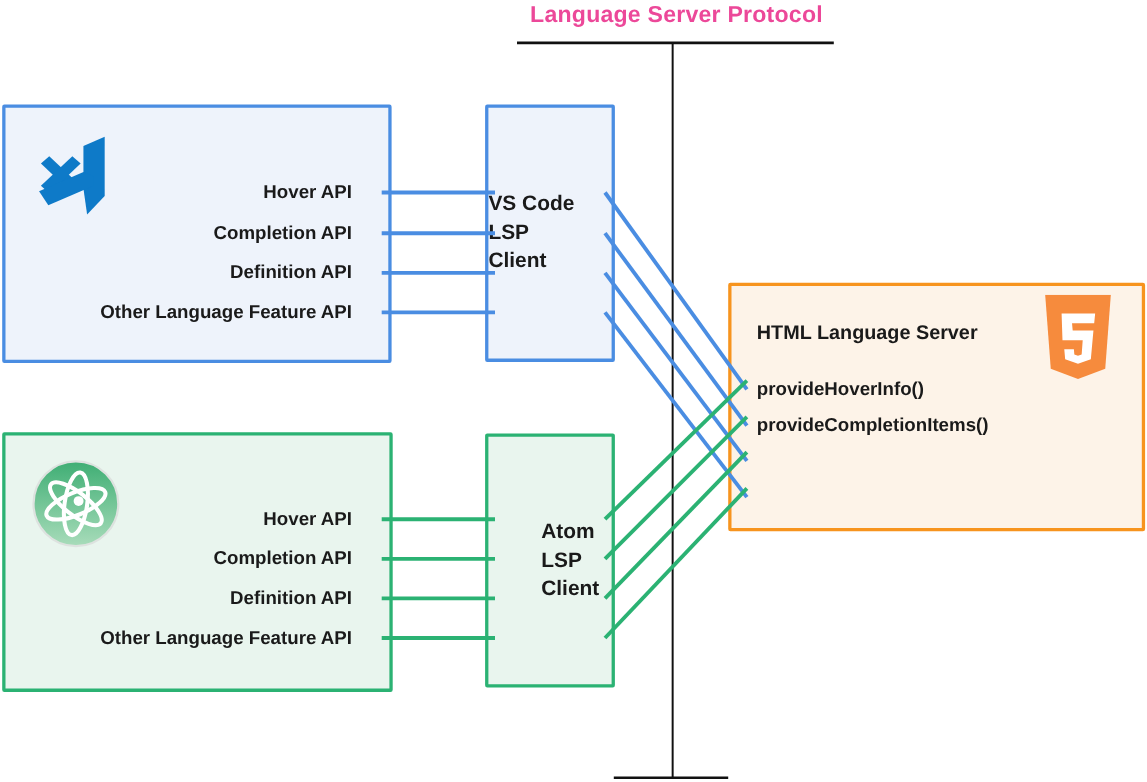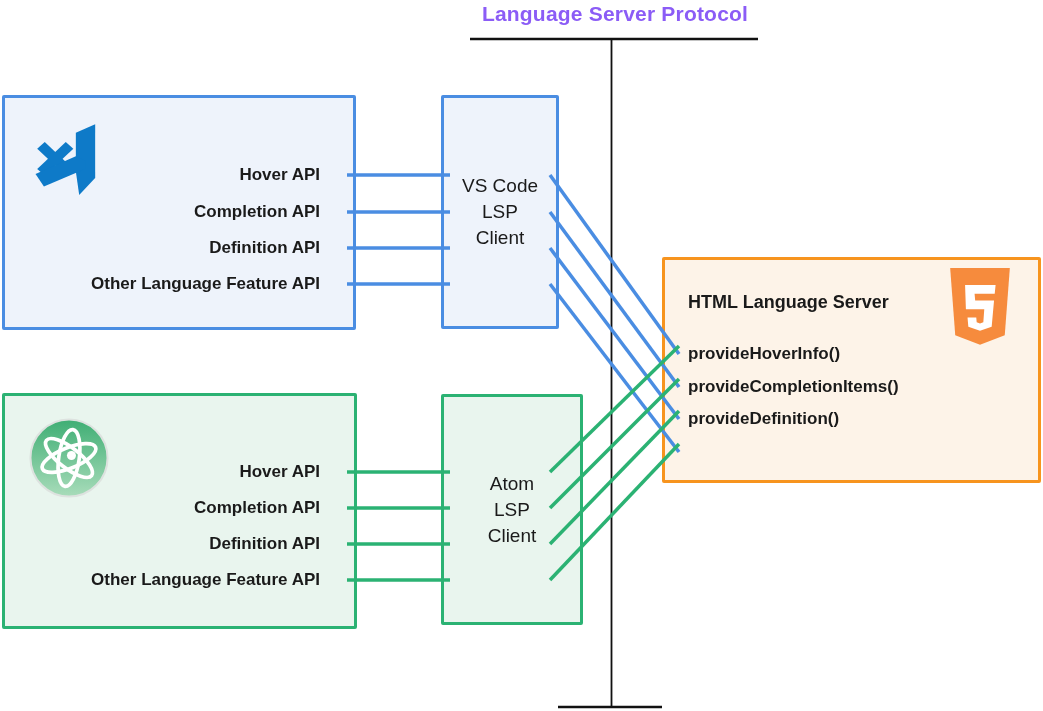--- a/index.html
+++ b/index.html
@@ -2,28 +2,28 @@
 <html><head>
 <meta charset="utf-8">
 <style>
   html,body{margin:0;padding:0;background:#ffffff;}
   .canvas{
     position:relative;width:1043px;height:711px;background:#ffffff;overflow:hidden;
     font-family:"Liberation Sans","DejaVu Sans",sans-serif;color:#1a1a1a;
   }
   .title{
     position:absolute;left:420px;top:2px;width:390px;text-align:center;
-    font-size:21px;font-weight:700;letter-spacing:.2px;color:#8b5cf6;
+    font-size:21px;font-weight:700;letter-spacing:.2px;color:#ec4899;
   }
   .box{position:absolute;box-sizing:border-box;border-radius:2px;z-index:1;}
   .box.blue{border:3px solid #4a8de2;background:#eef3fb;}
   .box.green{border:3px solid #2bb273;background:#e9f5ee;}
   .box.orange{border:3px solid #f7941e;background:#fdf3e8;}
-  .client{display:flex;flex-direction:column;align-items:center;justify-content:center;
-    font-size:19px;font-weight:400;line-height:26px;text-align:center;}
+  .client{display:flex;flex-direction:column;align-items:flex-start;justify-content:center;
+    font-size:19px;font-weight:700;line-height:26px;text-align:center;}
   .api-label{
     position:absolute;right:723px;height:20px;line-height:20px;white-space:nowrap;
     font-size:17px;font-weight:700;z-index:6;text-align:right;color:#1a1a1a;
   }
   .server-title{
     position:absolute;left:688px;top:292px;font-size:18px;font-weight:700;z-index:6;white-space:nowrap;text-align:center;
   }
   .server-method{
     position:absolute;left:688px;height:21px;line-height:21px;
     font-size:17px;font-weight:700;z-index:6;white-space:nowrap;
@@ -42,42 +42,41 @@
   <div class="box blue" style="left:2px;top:95px;width:354px;height:235px;"></div>
 
   <div class="box blue client" style="left:441px;top:95px;width:118px;height:234px;">
     <div>VS Code</div>
     <div>LSP</div>
     <div>Client</div>
   </div>
 
   <div class="box green" style="left:2px;top:393px;width:355px;height:236px;"></div>
 
-  <div class="box green client" style="left:441px;top:394px;width:142px;height:231px;">
+  <div class="box green client" style="left:441px;top:394px;width:118px;height:231px;padding-left:48px;">
     <div>Atom</div>
     <div>LSP</div>
     <div>Client</div>
   </div>
 
   <div class="box orange" style="left:662px;top:257px;width:379px;height:226px;"></div>
 
   <div class="api-label" style="top:165px">Hover API</div>
   <div class="api-label" style="top:202px">Completion API</div>
   <div class="api-label" style="top:238px">Definition API</div>
   <div class="api-label" style="top:274px">Other Language Feature API</div>
 
   <div class="api-label" style="top:462px">Hover API</div>
   <div class="api-label" style="top:498px">Completion API</div>
   <div class="api-label" style="top:534px">Definition API</div>
   <div class="api-label" style="top:570px">Other Language Feature API</div>
 
   <div class="server-title">HTML Language Server</div>
   <div class="server-method" style="top:376px">provideCompletionItems()</div>
   <div class="server-method" style="top:343px">provideHoverInfo()</div>
-  <div class="server-method" style="top:408px">provideDefinition()</div>
 
   <div class="logo" style="left:33px;top:117px;width:84px;height:92px;">
     <svg viewBox="0 0 100 100" preserveAspectRatio="xMidYMid meet" aria-hidden="true">
       <g fill="#0e7ac8">
         <path d="M5 33 L14 25 L48 57 L39 65 Z"></path>
         <path d="M39 25 L48 33 L14 65 L5 57 Z"></path>
         <path d="M51 14 L74 4 L74 68 L55 88 L51 60 Z"></path>
         <path d="M3 63 L51 42 L62 47 L62 57 L13 78 Z"></path>
       </g>
     </svg>

